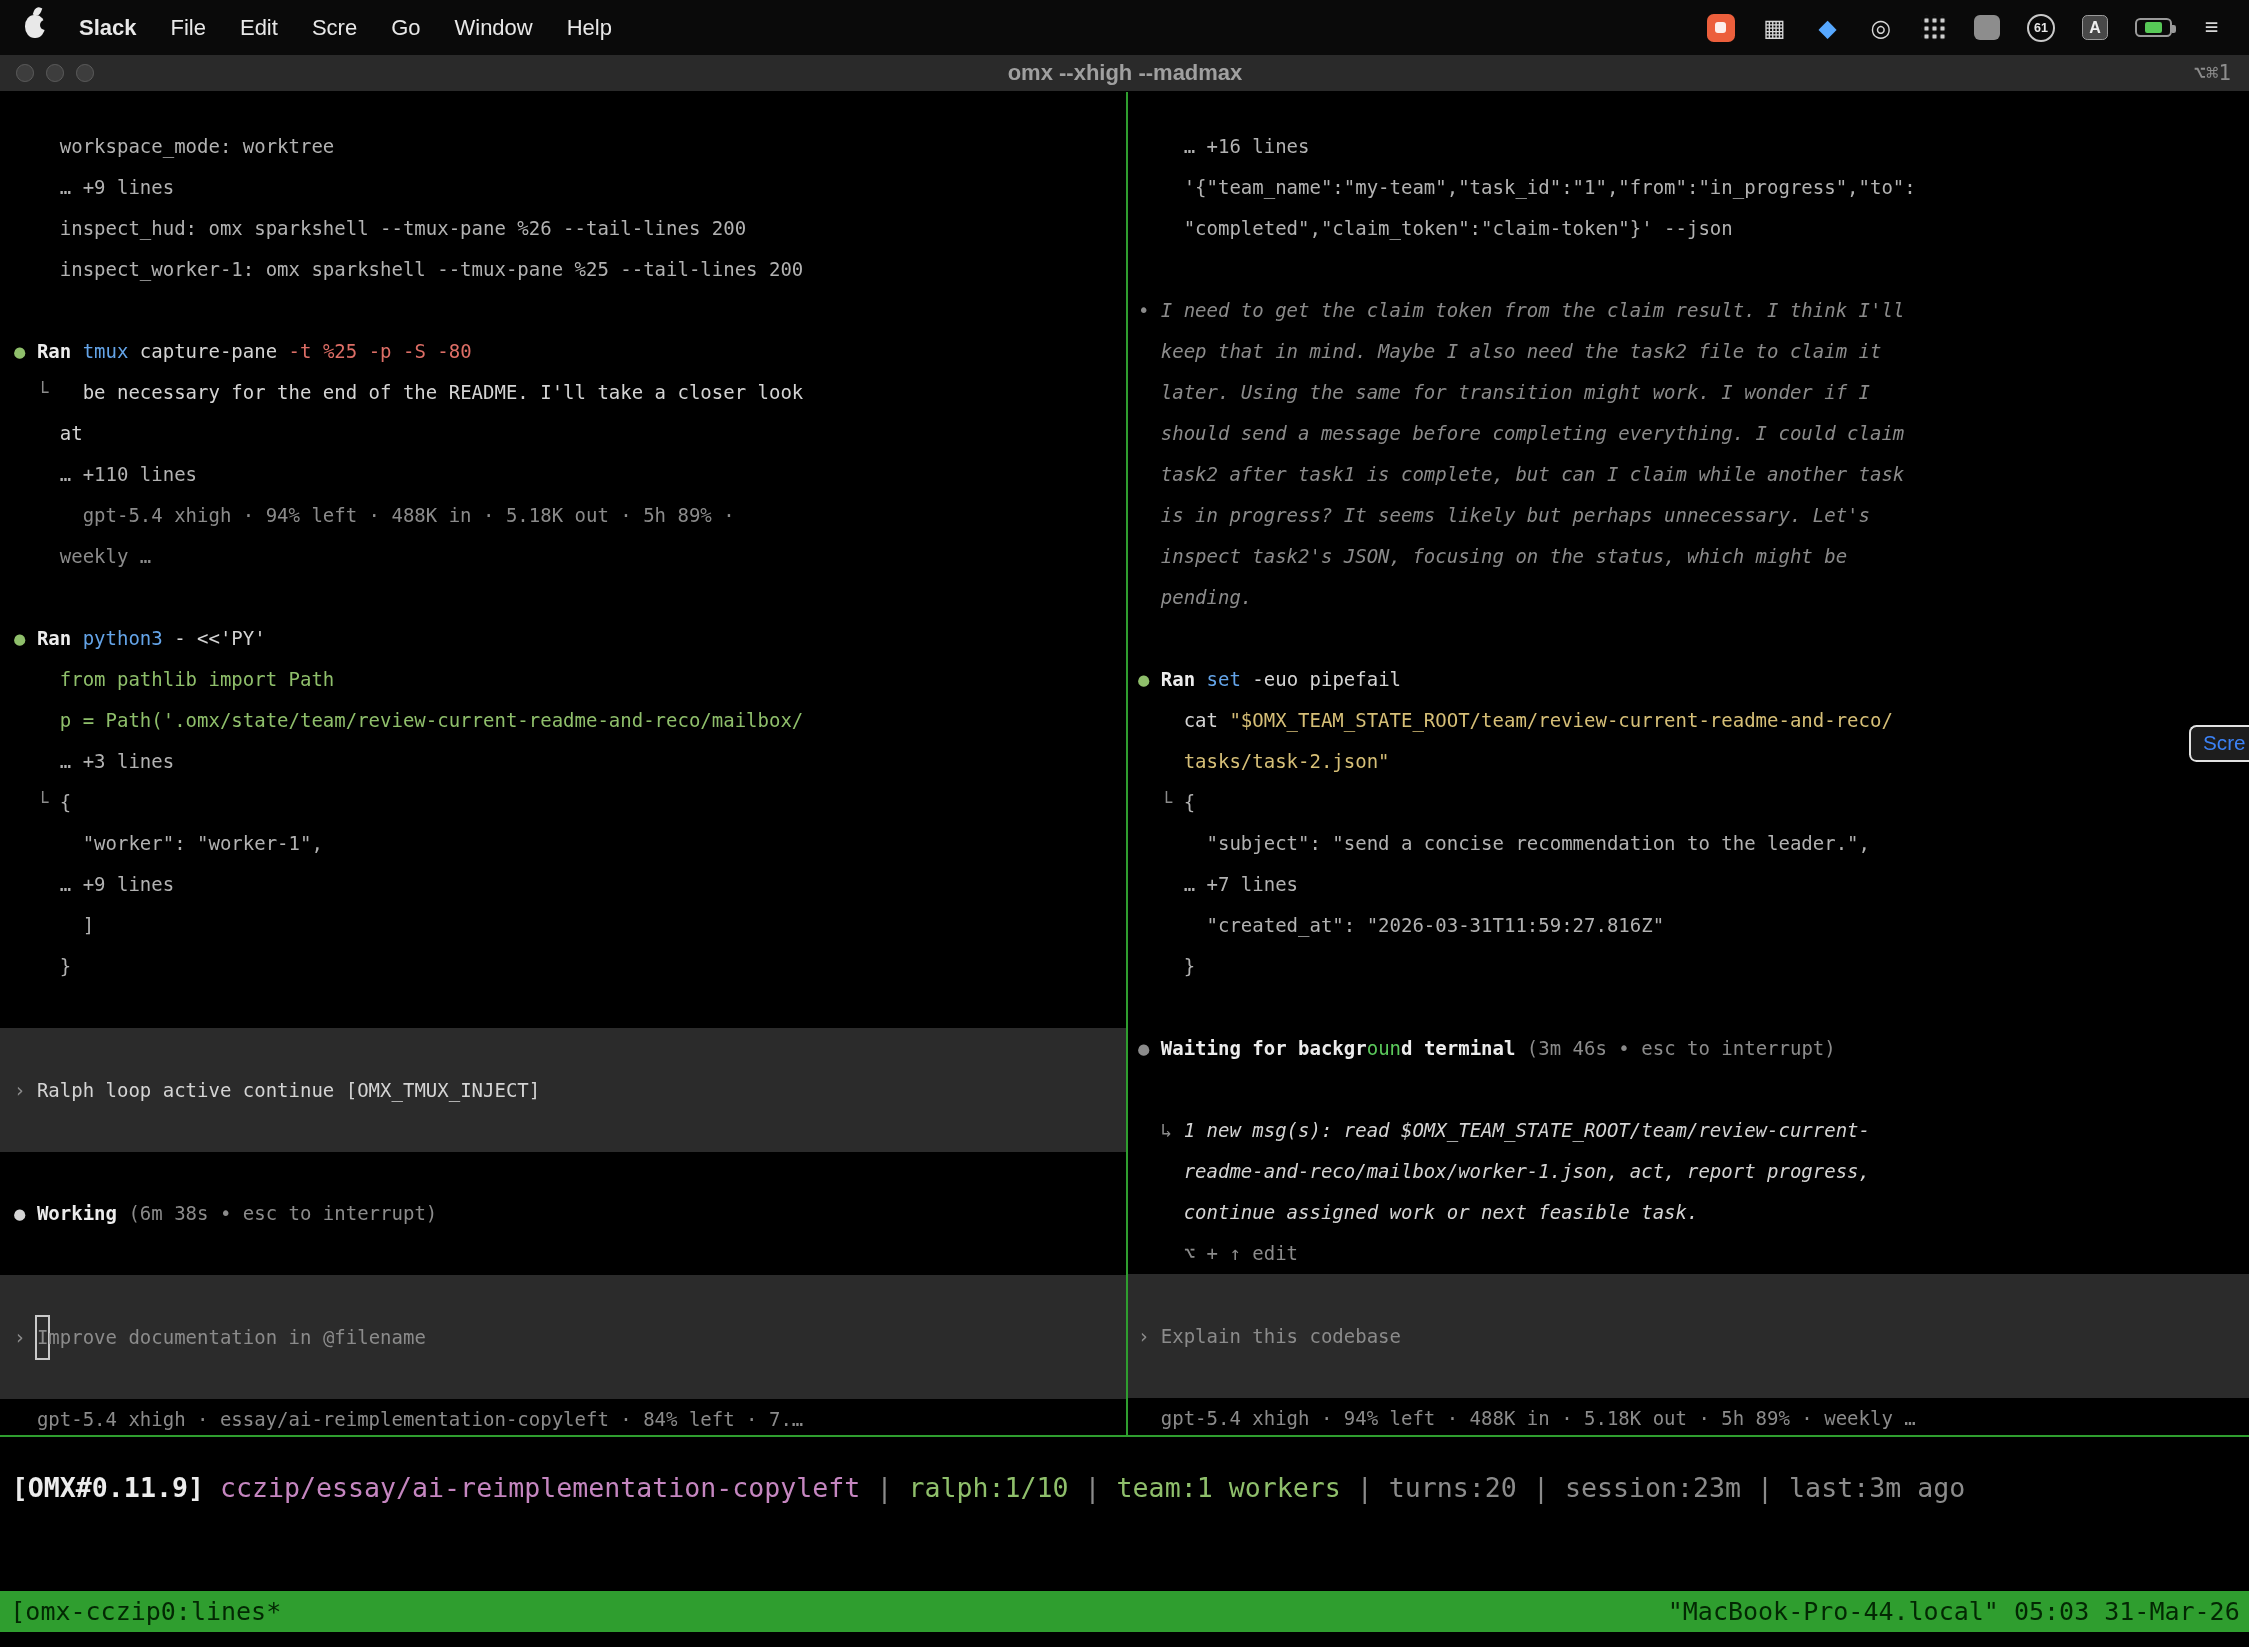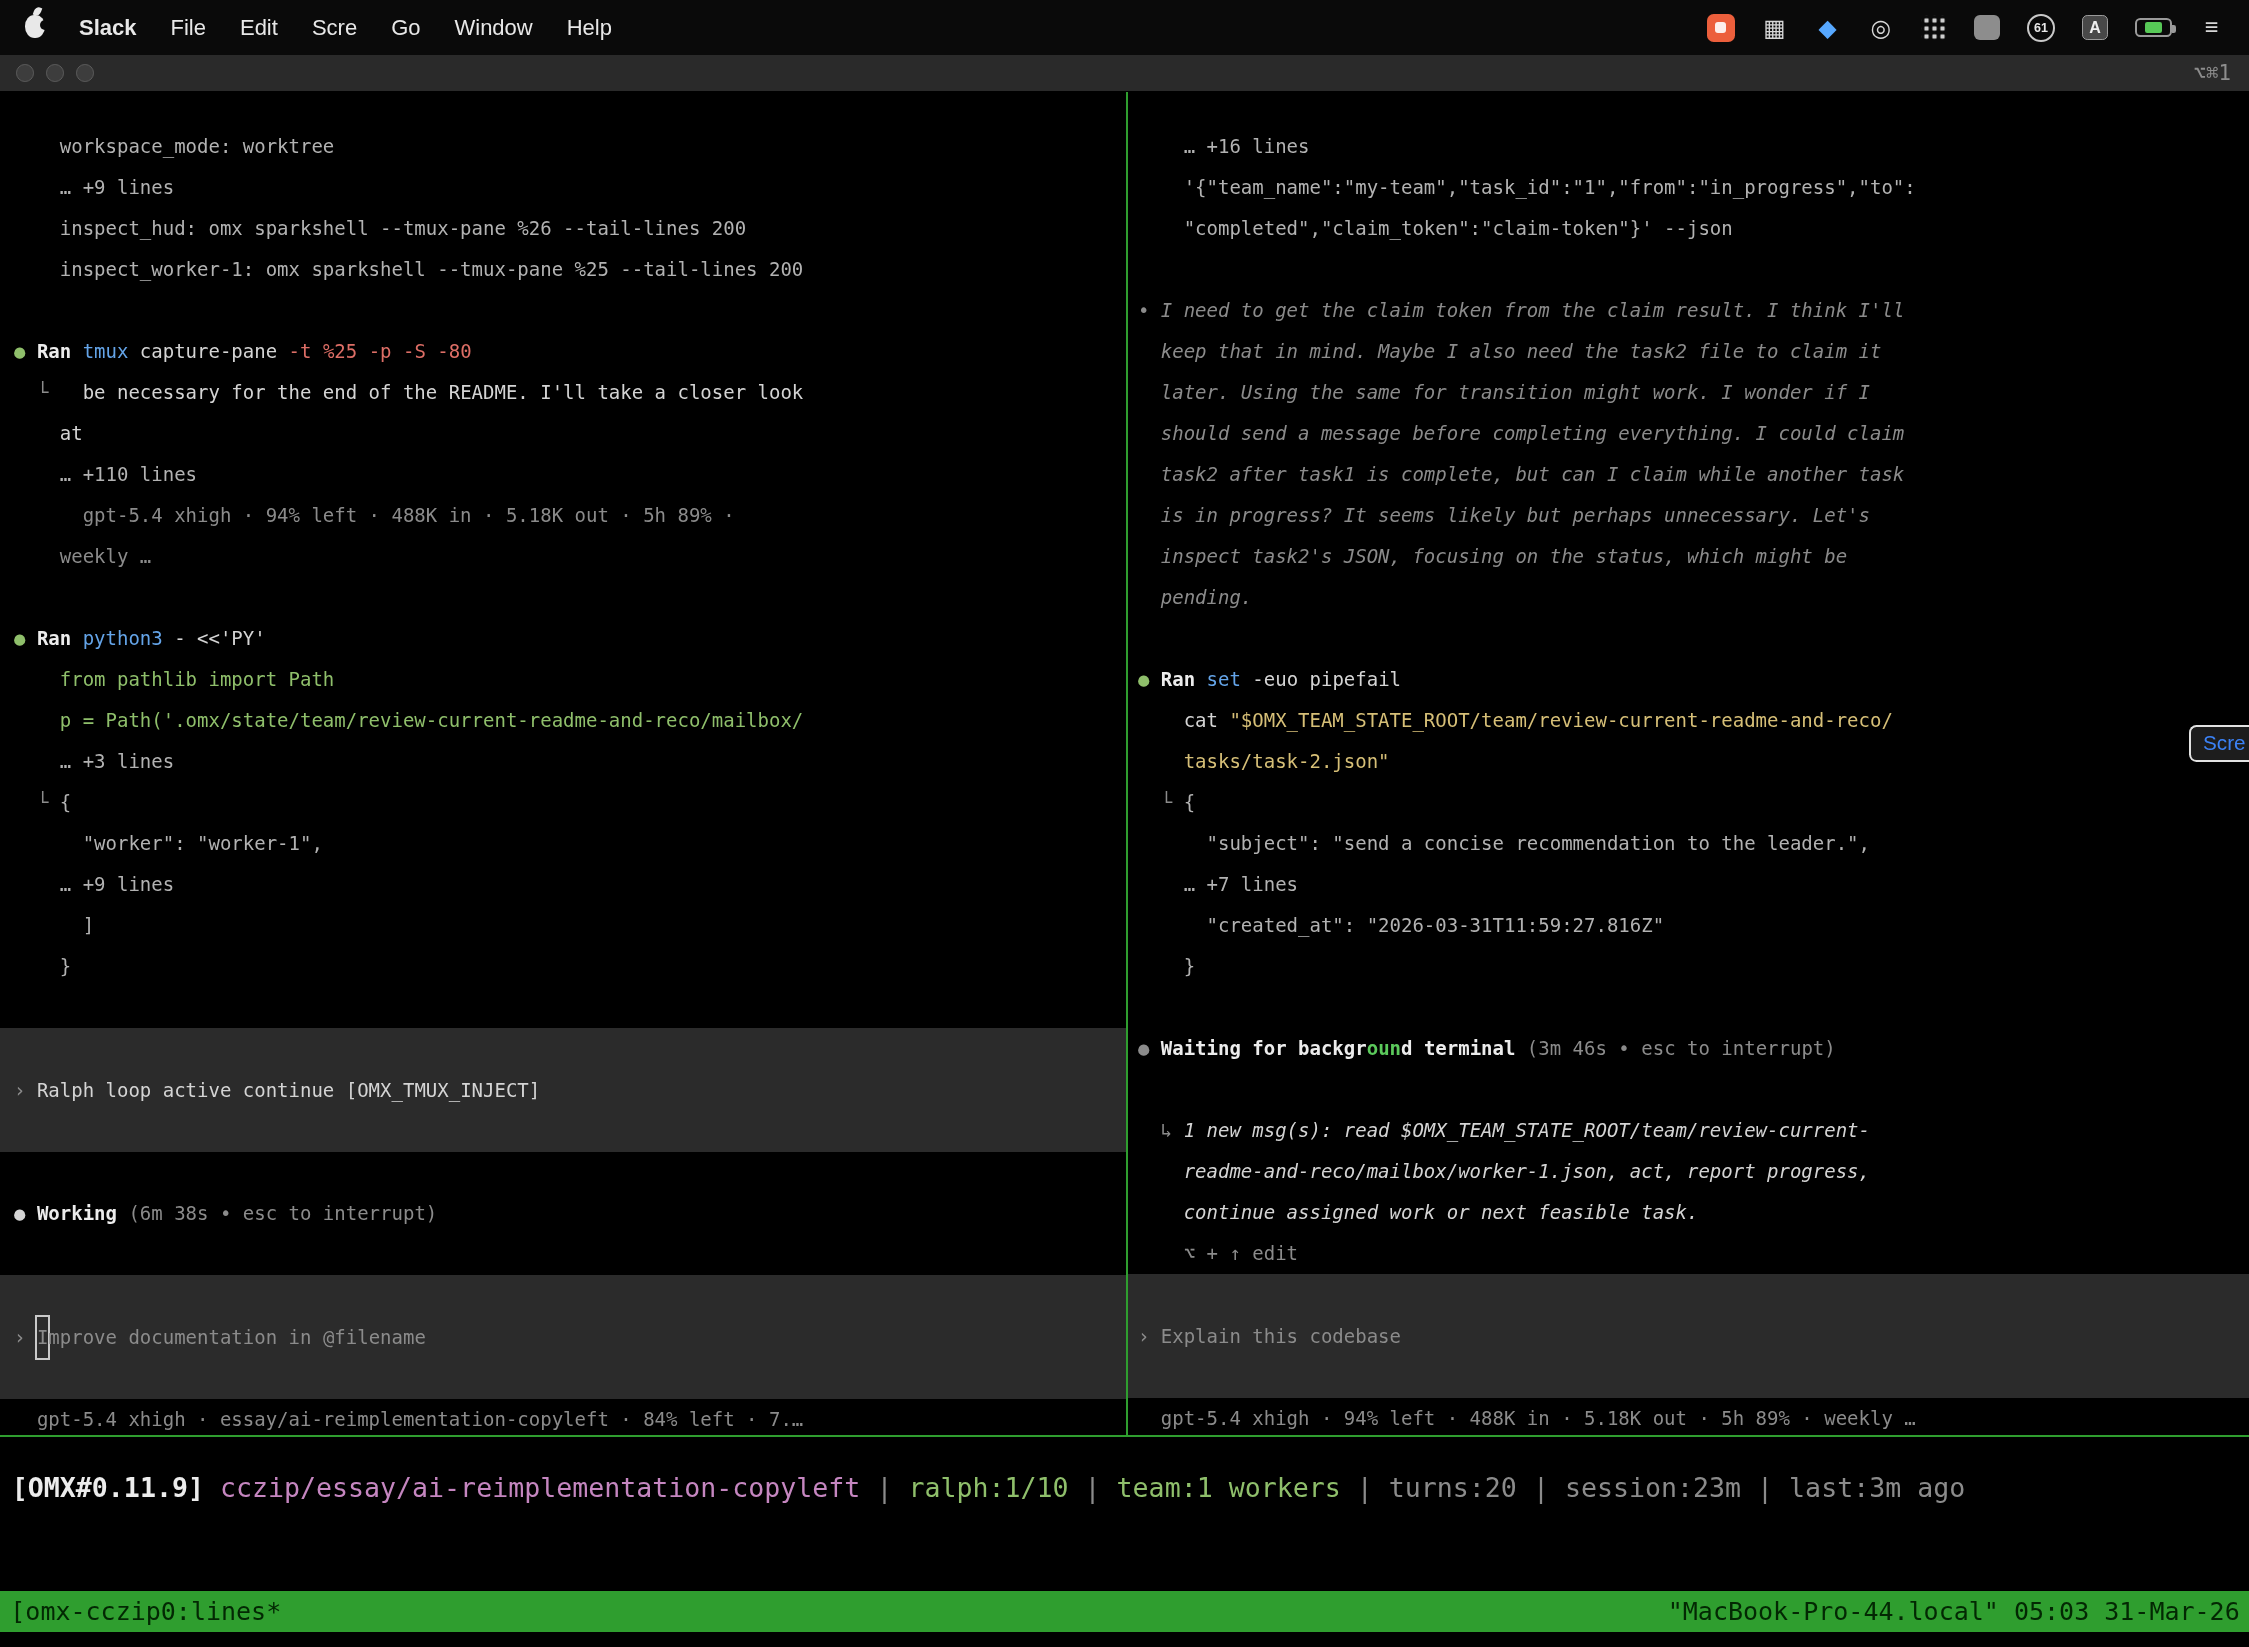--- a/index.html
+++ b/index.html
@@ -51,21 +51,21 @@
   
   .fg{color:#d4d4d4}
   .out{color:#b2b2b2}
   .dim{color:#8b8b8b}
   .bold{color:#ececec;font-weight:700}
   .green{color:#8fbf6b}
   .blue{color:#64a4e8}
   .red{color:#dd6e66}
   .yellow{color:#d6bf77}
   .magenta{color:#c586c0}
-  .shimmer{color:#5bc95b;font-weight:700}
+  .shimmer{color:#5bc95b;font-weight:400}
   .italic{font-style:italic}
   .cursor{outline:2.2px solid #c9c9c9;outline-offset:-0.7px}
 
   
   .statusbar{height:41px;background:#2f9e2f;color:#032803;display:flex;align-items:center;justify-content:space-between;
              font-size:25px;padding:0 10.3px;flex:none}
   .footer-gap{height:16px;background:#000;flex:none}
 
   
   .overlay{position:absolute;top:725px;right:0;z-index:10;background:#1d1d1d;border:2.2px solid #e2e2e2;border-right:none;
@@ -103,20 +103,21 @@
         <span class="ic">≡</span>
       </div>
   </div>
 
   <div class="titlebar">
     <div class="lights">
       <span class="light"></span>
       <span class="light"></span>
       <span class="light"></span>
     </div>
+    <div class="wtitle">omx --xhigh --madmax</div>
     <div class="wshort">⌥⌘1</div>
   </div>
 
   <div class="tmux">
     <div class="panes">
       <div class="pane pane-left"><div class="tline"><span class="out">    workspace_mode: worktree</span></div><div class="tline"><span class="out">    … +9 lines</span></div><div class="tline"><span class="out">    inspect_hud: omx sparkshell --tmux-pane %26 --tail-lines 200</span></div><div class="tline"><span class="out">    inspect_worker-1: omx sparkshell --tmux-pane %25 --tail-lines 200</span></div><div class="tline"></div><div class="tline"><span class="green">● </span><span class="bold">Ran </span><span class="blue">tmux </span><span class="fg">capture-pane </span><span class="red">-t %25 -p -S -80</span></div><div class="tline"><span class="dim">  └   </span><span class="fg">be necessary for the end of the README. I'll take a closer look</span></div><div class="tline"><span class="fg">    at</span></div><div class="tline"><span class="out">    … +110 lines</span></div><div class="tline"><span class="dim">      gpt-5.4 xhigh · 94% left · 488K in · 5.18K out · 5h 89% ·</span></div><div class="tline"><span class="dim">    weekly …</span></div><div class="tline"></div><div class="tline"><span class="green">● </span><span class="bold">Ran </span><span class="blue">python3 </span><span class="fg">- &lt;&lt;'PY'</span></div><div class="tline"><span class="green">    from pathlib import Path</span></div><div class="tline"><span class="green">    p = Path('.omx/state/team/review-current-readme-and-reco/mailbox/</span></div><div class="tline"><span class="out">    … +3 lines</span></div><div class="tline"><span class="dim">  └ </span><span class="out">{</span></div><div class="tline"><span class="out">      "worker": "worker-1",</span></div><div class="tline"><span class="out">    … +9 lines</span></div><div class="tline"><span class="out">      ]</span></div><div class="tline"><span class="out">    }</span></div><div class="tline"></div><div class="tband"><span class="dim">› </span><span class="fg">Ralph loop active continue [OMX_TMUX_INJECT]</span></div><div class="tline"></div><div class="tline"><span class="fg">● </span><span class="bold">Working </span><span class="dim">(6m 38s • esc to interrupt)</span></div><div class="tline"></div><div class="tband"><span class="dim">› </span><span class="dim cursor">I</span><span class="dim">mprove documentation in @filename</span></div><div class="tline"><span class="dim">  gpt-5.4 xhigh · essay/ai-reimplementation-copyleft · 84% left · 7.…</span></div></div>
       <div class="vdiv"></div>
       <div class="pane pane-right"><div class="tline"><span class="out">    … +16 lines</span></div><div class="tline"><span class="out">    '{"team_name":"my-team","task_id":"1","from":"in_progress","to":</span></div><div class="tline"><span class="out">    "completed","claim_token":"claim-token"}' --json</span></div><div class="tline"></div><div class="tline"><span class="dim">• </span><span class="dim italic">I need to get the claim token from the claim result. I think I'll</span></div><div class="tline"><span class="dim italic">  keep that in mind. Maybe I also need the task2 file to claim it</span></div><div class="tline"><span class="dim italic">  later. Using the same for transition might work. I wonder if I</span></div><div class="tline"><span class="dim italic">  should send a message before completing everything. I could claim</span></div><div class="tline"><span class="dim italic">  task2 after task1 is complete, but can I claim while another task</span></div><div class="tline"><span class="dim italic">  is in progress? It seems likely but perhaps unnecessary. Let's</span></div><div class="tline"><span class="dim italic">  inspect task2's JSON, focusing on the status, which might be</span></div><div class="tline"><span class="dim italic">  pending.</span></div><div class="tline"></div><div class="tline"><span class="green">● </span><span class="bold">Ran </span><span class="blue">set </span><span class="fg">-euo pipefail</span></div><div class="tline"><span class="fg">    cat </span><span class="yellow">"$OMX_TEAM_STATE_ROOT/team/review-current-readme-and-reco/</span></div><div class="tline"><span class="yellow">    tasks/task-2.json"</span></div><div class="tline"><span class="dim">  └ </span><span class="out">{</span></div><div class="tline"><span class="out">      "subject": "send a concise recommendation to the leader.",</span></div><div class="tline"><span class="out">    … +7 lines</span></div><div class="tline"><span class="out">      "created_at": "2026-03-31T11:59:27.816Z"</span></div><div class="tline"><span class="out">    }</span></div><div class="tline"></div><div class="tline"><span class="dim">● </span><span class="bold">Waiting for backgr</span><span class="shimmer">oun</span><span class="bold">d terminal </span><span class="dim">(3m 46s • esc to interrupt)</span></div><div class="tline"></div><div class="tline"><span class="dim">  ↳ </span><span class="fg italic">1 new msg(s): read $OMX_TEAM_STATE_ROOT/team/review-current-</span></div><div class="tline"><span class="fg italic">    readme-and-reco/mailbox/worker-1.json, act, report progress,</span></div><div class="tline"><span class="fg italic">    continue assigned work or next feasible task.</span></div><div class="tline"><span class="dim">    ⌥ + ↑ edit</span></div><div class="tband"><span class="dim">› </span><span class="dim">Explain this codebase</span></div><div class="tline"><span class="dim">  gpt-5.4 xhigh · 94% left · 488K in · 5.18K out · 5h 89% · weekly …</span></div></div>
     </div>
     <div class="hdiv"></div>

